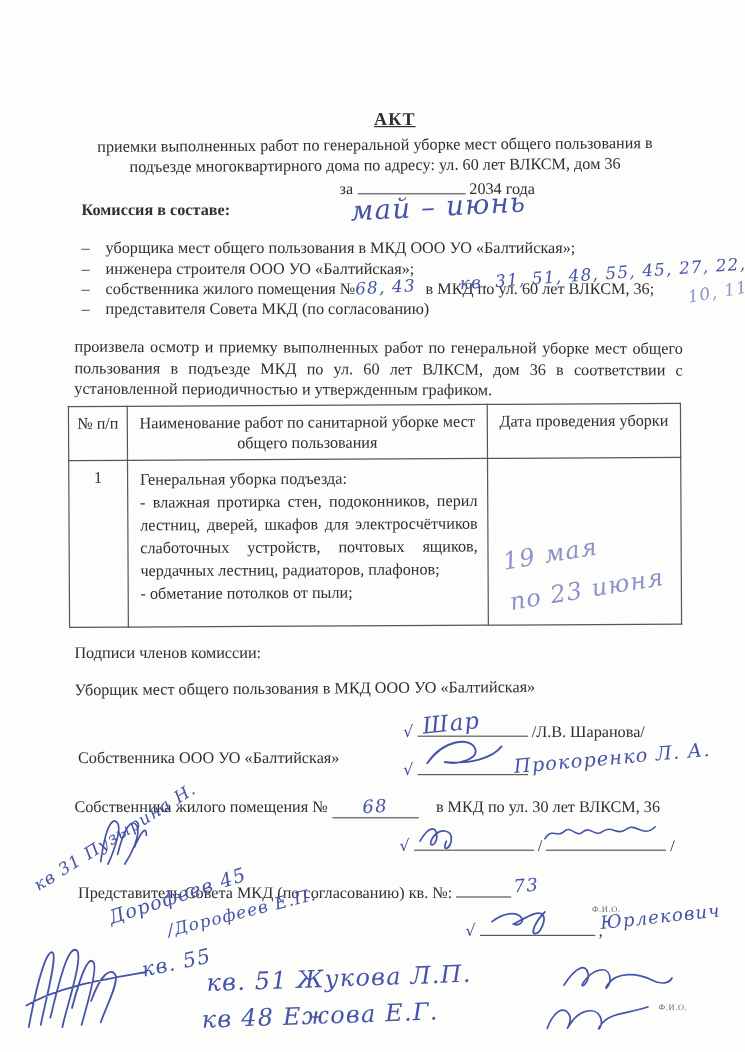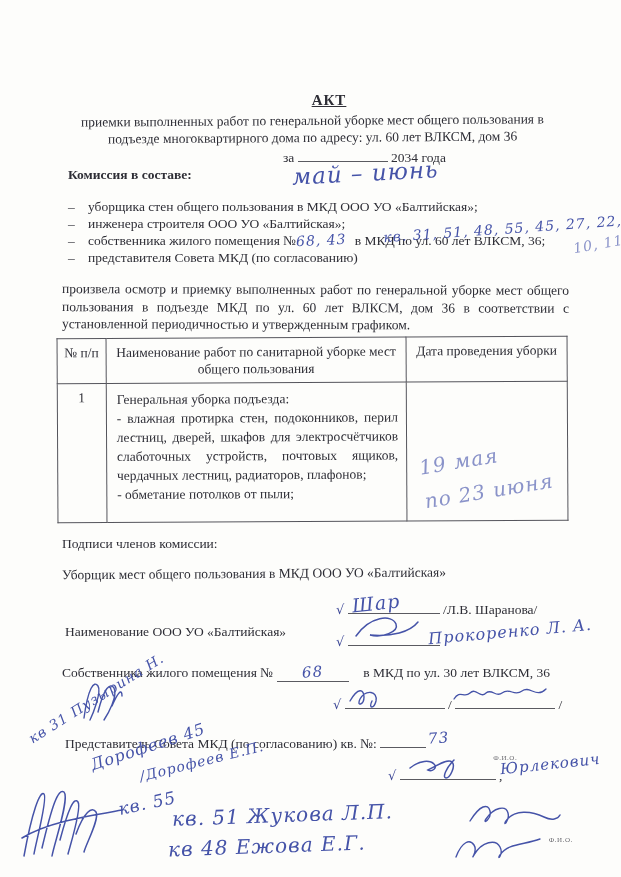--- a/index.html
+++ b/index.html
@@ -85,21 +85,21 @@
     <span class="blank w90"></span>
     <span>2034 года</span>
   </div>
   <div class="hw hw-period">май – июнь</div>
 
   <div class="commission">Комиссия в составе:</div>
 
   <div class="list">
     <div class="list-item">
       <span class="dash">–</span>
-      <span>уборщика стен общего пользования в МКД ООО УО «Балтийская»;</span>
+      <span>уборщика мест общего пользования в МКД ООО УО «Балтийская»;</span>
     </div>
     <div class="list-item">
       <span class="dash">–</span>
       <span>инженера строителя ООО УО «Балтийская»;</span>
     </div>
     <div class="list-item">
       <span class="dash">–</span>
       <span>собственника жилого помещения №</span>
       <span class="hw hw-owner-nums">68, 43</span>
       <span style="width:8px;display:inline-block"></span>
@@ -142,21 +142,21 @@
   <div class="sig-heading">Подписи членов комиссии:</div>
   <div class="sig-cleaner">Уборщик мест общего пользования в МКД ООО УО «Балтийская»</div>
 
   <div class="sig-row" style="left:336px;top:602px;text-align:center;">
     <span class="check">√</span>
     <span class="sigline" style="width:92px;"></span>
     <span>/Л.В. Шаранова/</span>
   </div>
   <div class="hw hw-sig-shar">Шар</div>
 
-  <div class="sig-rep">Наименование ООО УО «Балтийская»</div>
+  <div class="sig-rep">Собственника ООО УО «Балтийская»</div>
   <div class="sig-row" style="left:336px;top:634px;">
     <span class="check">√</span>
     <span class="sigline" style="width:92px;"></span>
   </div>
   <div class="scrib" style="left:352px;top:614px;">
     <svg width="70" height="26" viewBox="0 0 70 26">
         <path d="M4,22 C18,2 40,0 44,10 C47,18 30,24 18,21 C40,23 58,18 66,8" fill="none" stroke="#4553a8" stroke-width="1.5" stroke-linecap="round"></path>
       </svg>
   </div>
   <div class="hw hw-prokorenko">Прокоренко Л. А.</div>

